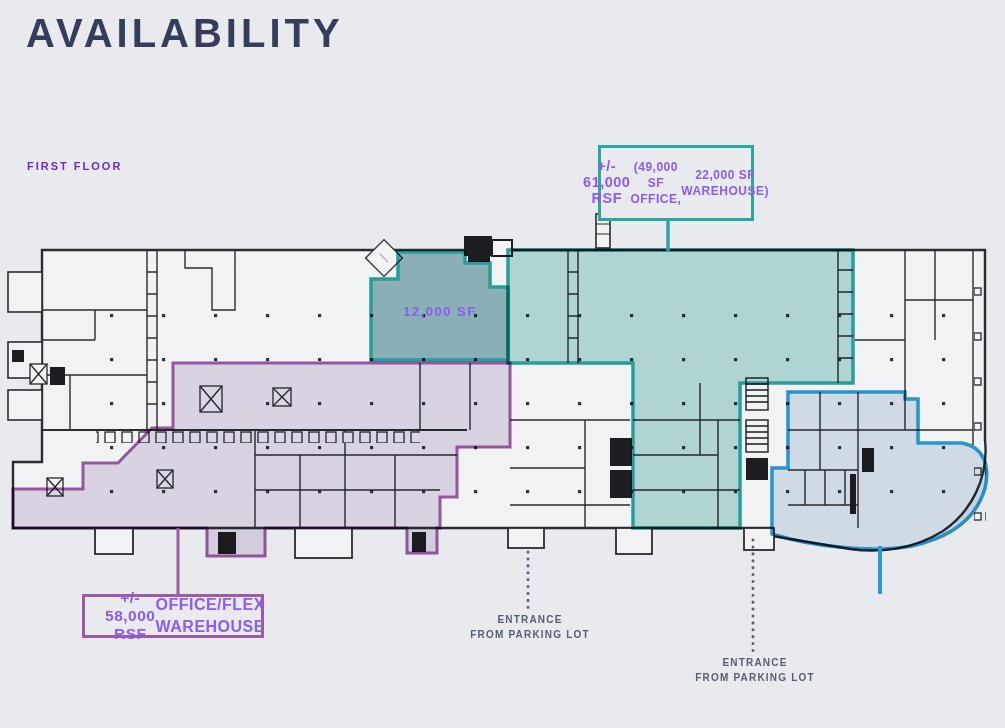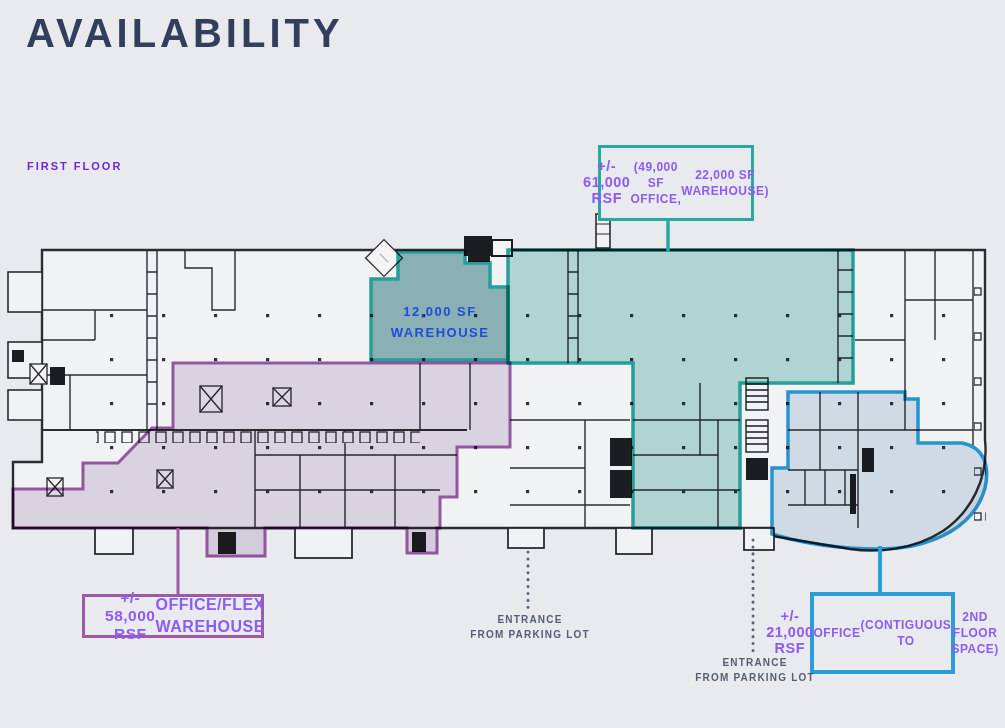--- a/index.html
+++ b/index.html
@@ -3,21 +3,21 @@
 <meta charset="utf-8">
 <style>
   html,body{margin:0;padding:0;background:#e9eaee;}
   .stage{position:relative;width:1005px;height:704px;background:#e9eaee;overflow:hidden;
          font-family:"Liberation Sans",sans-serif;}
   .stage svg{position:absolute;left:0;top:0;}
   .page-title{position:absolute;left:26px;top:11px;font-size:40px;font-weight:800;
               letter-spacing:4px;color:#333e5d;}
   .floor-label{position:absolute;left:27px;top:160px;font-size:11px;font-weight:800;
                letter-spacing:2px;color:#6d28d9;}
-  .plan-label{position:absolute;text-align:center;font-weight:700;color:#1d4ed8;}
+  .plan-label{position:absolute;text-align:center;font-weight:700;color:#8b5cf6;}
   .warehouse-label{left:355px;top:302px;width:170px;font-size:13px;letter-spacing:1.5px;line-height:1.6;}
   .entrance-label{color:#555e74;font-size:10px;letter-spacing:1.2px;line-height:1.5;}
   .entrance-1{left:425px;top:612px;width:210px;}
   .entrance-2{left:650px;top:655px;width:210px;}
   .callout{position:absolute;box-sizing:border-box;background:#e9eaee;display:flex;
            flex-direction:row;align-items:center;justify-content:center;text-align:center;
            color:#8b5cf6;font-weight:700;letter-spacing:0.5px;}
   .callout .main{font-size:14.5px;margin-bottom:2px;}
   .callout .sub{font-size:12px;line-height:1.35;}
   .callout-teal{left:598px;top:145px;width:156px;height:76px;border:3.5px solid #29a7a1;}
@@ -139,40 +139,33 @@
       <path d="M528,552V612"></path>
       <path d="M753,540V652"></path>
     </g>
   </svg>
 
   <div class="page-title">AVAILABILITY</div>
   <div class="floor-label">FIRST FLOOR</div>
 
   <div class="plan-label warehouse-label">
     <div>12,000 SF</div>
-    <div>WAREHOUSE</div>
   </div>
 
   <div class="callout callout-teal">
     <div class="main">+/- 61,000 RSF</div>
     <div class="sub">(49,000 SF OFFICE,</div>
     <div class="sub">22,000 SF WAREHOUSE)</div>
   </div>
 
   <div class="callout callout-purple">
     <div class="main">+/- 58,000 RSF</div>
     <div class="sub">OFFICE/FLEX WAREHOUSE</div>
   </div>
 
-  <div class="callout callout-blue">
-    <div class="main">+/- 21,000 RSF</div>
-    <div class="sub">OFFICE</div>
-    <div class="sub">(CONTIGUOUS TO</div>
-    <div class="sub">2ND FLOOR SPACE)</div>
-  </div>
 
   <div class="plan-label entrance-label entrance-1">
     <div>ENTRANCE</div>
     <div>FROM PARKING LOT</div>
   </div>
 
   <div class="plan-label entrance-label entrance-2">
     <div>ENTRANCE</div>
     <div>FROM PARKING LOT</div>
   </div>

